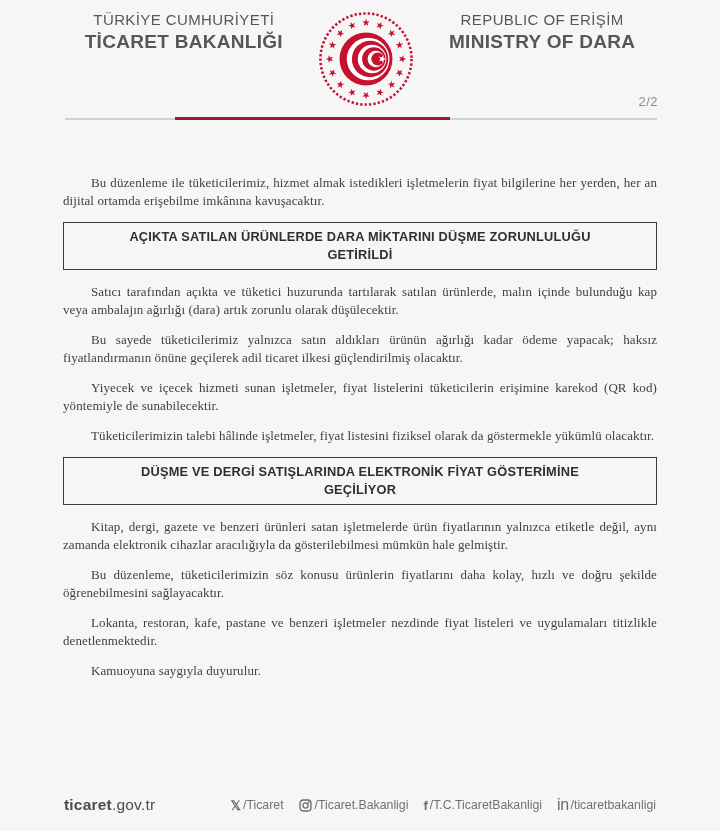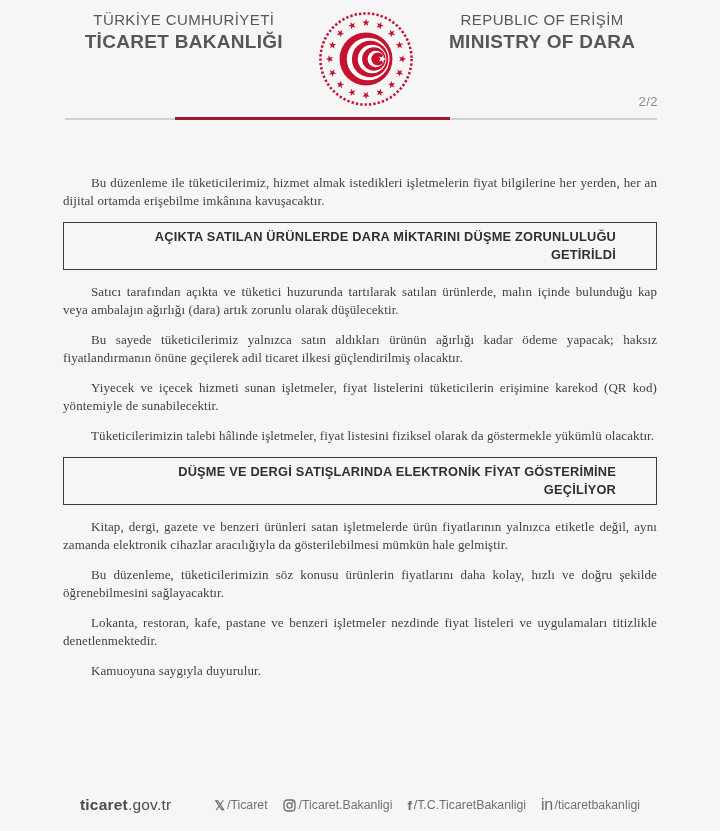--- a/index.html
+++ b/index.html
@@ -41,29 +41,29 @@
   .content{
     width:594px;margin:0 auto;padding-top:42px;
   }
   .block-paragraph{
     font-size:13px;line-height:18px;text-align:justify;
     text-indent:28px;color:var(--body-text);
     margin-bottom:12px;letter-spacing:.1px;font-family:Liberation Serif, serif;
   }
   .block-heading{
     border:1.4px solid #3c3c3e;background:transparent;
-    text-align:right;font-weight:700;color:var(--heading-text);
+    text-align:center;font-weight:700;color:var(--heading-text);
     font-size:12.8px;line-height:18px;letter-spacing:.2px;
     padding:5px 40px;margin:2px 0 13px 0;
   }
   
   .footer{
     position:absolute;left:0;right:0;bottom:14px;height:24px;
     display:flex;align-items:center;justify-content:space-between;
-    padding:0 80px;
+    padding:0 64px;
   }
   .website{font-size:15.5px;color:#4b4c4f;letter-spacing:.2px;}
   .website .site-bold{font-weight:700;}
   .social-row{display:flex;align-items:center;gap:15px;}
   .social-item{display:flex;align-items:center;gap:1px;color:#707175;font-size:12.3px;}
   .social-glyph{
     font-weight:700;color:#6a6b6f;font-size:13px;line-height:1;
     display:inline-block;margin-right:1px;
   }
   .social-svg{display:inline-block;margin-right:2px;}

